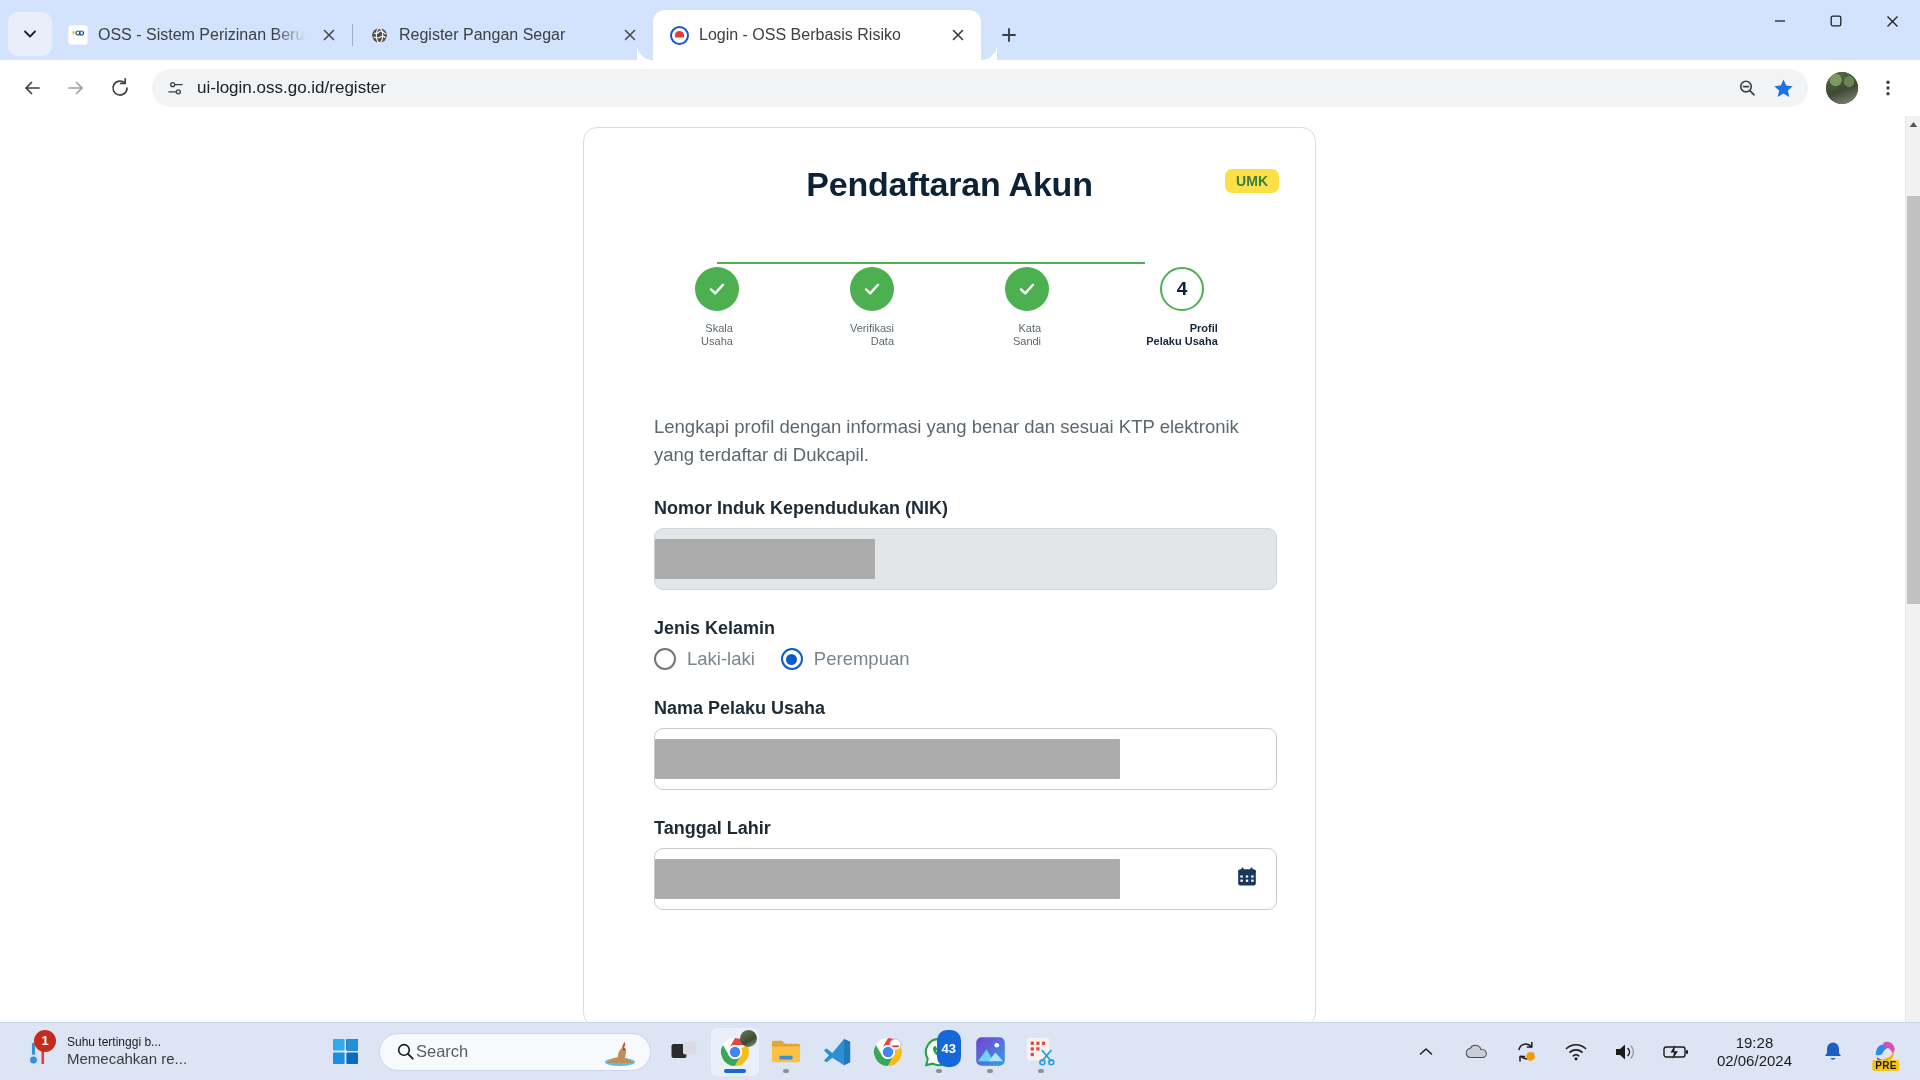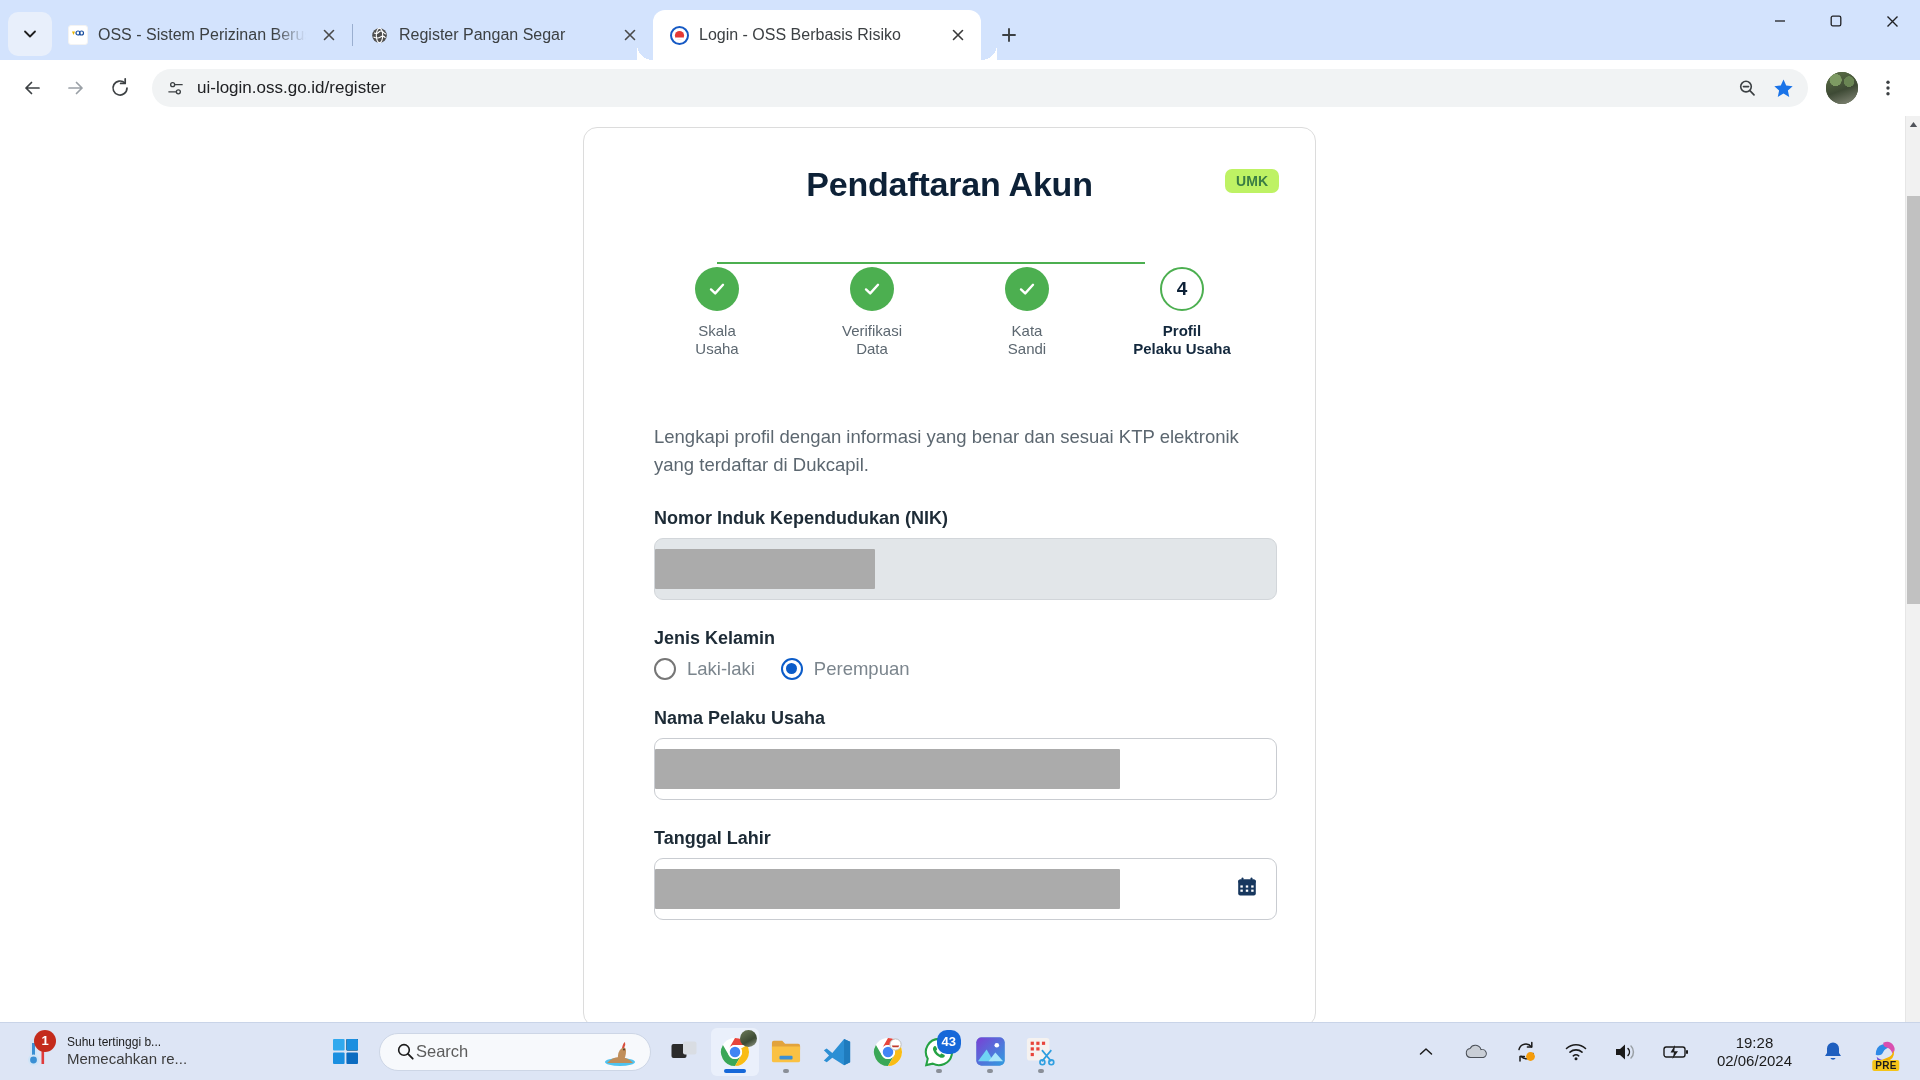--- a/index.html
+++ b/index.html
@@ -171,21 +171,21 @@
     height: 112px;
     display: flex; align-items: center; justify-content: center;
   }
   .card-title {
     font-size: 34px; font-weight: bold;
     color: #0d2137;
     letter-spacing: -.2px;
   }
   .umk-badge {
     position: absolute; right: 0; top: 41px;
-    background: #bef264;
+    background: #fde047;
     color: #3a7d44;
     font-size: 14px; font-weight: 600;
     padding: 4px 11px;
     border-radius: 7px;
   }
 
   
   .stepper {
     display: flex;
     justify-content: space-between;
@@ -206,23 +206,23 @@
     color: #fff;
     font-size: 19px; font-weight: bold;
   }
   .bubble.current {
     background: #ffffff;
     border: 2px solid #4caf50;
     color: #0d2137;
   }
   .step-label {
     margin-top: 11px;
-    font-size: 15px;
+    font-size: 11px;
     line-height: 1.22;
-    text-align: center;
+    text-align: right;
     color: #5c6770;
     white-space: pre-line;
   }
   .step.current .step-label { color: #13283d; font-weight: bold; }
   .connector {
     position: absolute;
     top: 22px;
     height: 2px;
     background: #4caf50;
     z-index: 1;
@@ -366,21 +366,21 @@
   .task-icon.active { background: #eaf0fb; }
   .task-icon .dot {
     position: absolute; bottom: 3px; left: 50%;
     transform: translateX(-50%);
     width: 6px; height: 4px; border-radius: 2px;
     background: #8a8f98;
   }
   .task-icon.active .dot { width: 22px; background: #1668d9; }
   .wa-badge {
     position: absolute; top: 2px; right: 2px;
-    min-width: 24px; height: 24px;
+    min-width: 24px; height: 37px;
     padding: 0 5px;
     border-radius: 10px;
     background: #1668d9; color: #fff;
     font-size: 13px; font-weight: bold;
     display: flex; align-items: center; justify-content: center;
   }
   .tray {
     margin-left: auto;
     display: flex; align-items: center;
     gap: 16px;

